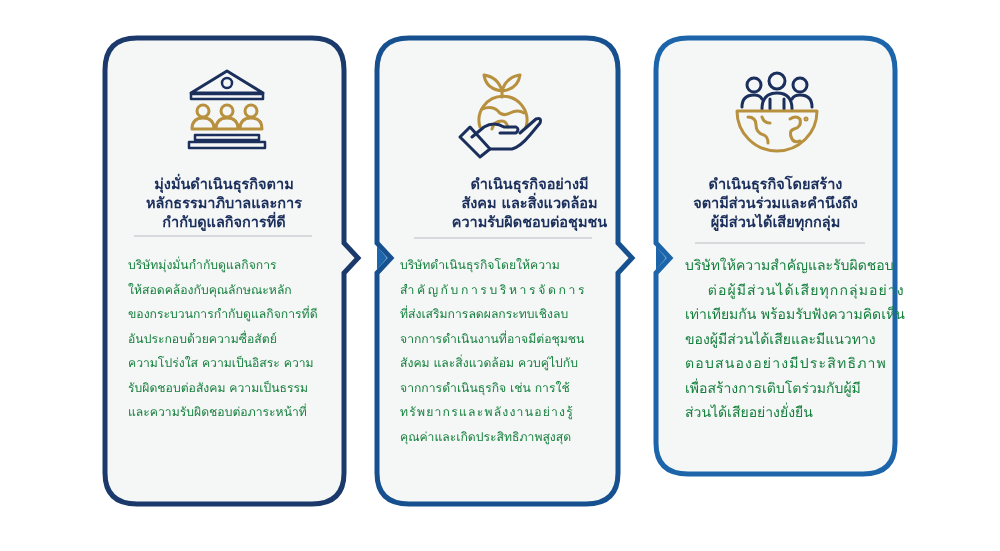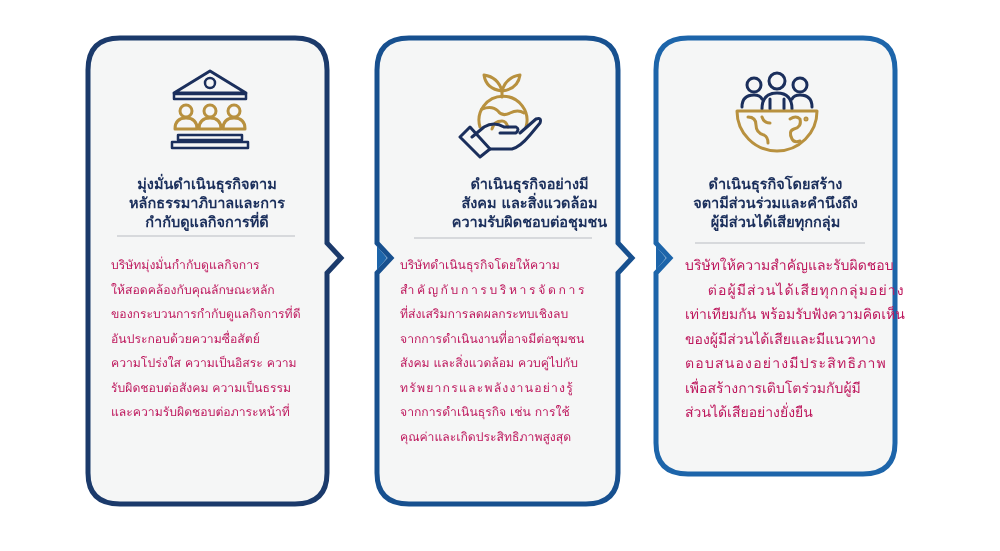--- a/index.html
+++ b/index.html
@@ -5,28 +5,28 @@
   html, body { margin: 0; padding: 0; background: #ffffff; }
   body { width: 1000px; height: 551px; position: relative; overflow: hidden;
          font-family: "DejaVu Sans", "Liberation Sans", sans-serif; }
   .card { position: absolute; }
   .card svg.frame { position: absolute; left: 0; top: 0; overflow: visible; }
   .card .content { position: absolute; left: 0; top: 0; width: 100%; height: 100%; }
   .icon-wrap { position: absolute; left: 50%; transform: translateX(-50%); top: 28px; }
   .title { position: absolute; left: 0; right: 0; text-align: center;
            color: #1b2f5c; font-size: 14.5px; line-height: 19px; font-weight: bold; }
   .divider { position: absolute; height: 2px; background: #d7d9dc; }
-  .desc { position: absolute; color: #be185d; font-size: 12.4px; line-height: 24.5px;
+  .desc { position: absolute; color: #15803d; font-size: 12.4px; line-height: 24.5px;
           text-align: left; white-space: nowrap; }
   .desc span { display: block; }
 </style>
 </head>
 <body>
 
-<div class="card" style="left:85px; top:35px; width:250px; height:472px;">
+<div class="card" style="left:102px; top:35px; width:250px; height:472px;">
   <svg class="frame" width="250" height="472" viewBox="0 0 250 472">
     <path d="M3,35 Q3,3 35,3 L210,3 Q242,3 242,35 L242,208 L256,223 L242,238 L242,438 Q242,469 210,469 L35,469 Q3,469 3,438 Z" fill="#f5f6f6" stroke="#1b3a6b" stroke-width="5" stroke-linejoin="miter"></path>
   </svg>
   <div class="content">
     <div class="icon-wrap" style="top:30px;">
       <svg width="84" height="86" viewBox="0 0 84 86" fill="none" stroke-linecap="round" stroke-linejoin="round">
         <path d="M6,28 L42,6 L78,28 Z" stroke="#1b2f5c" stroke-width="3"></path>
         <circle cx="42" cy="18" r="5" stroke="#1b2f5c" stroke-width="2.5"></circle>
         <rect x="6" y="29" width="72" height="5" stroke="#1b2f5c" stroke-width="2.5"></rect>
         <g stroke="#b8913f" stroke-width="3">
@@ -87,22 +87,22 @@
       <span style="display:block">สังคม และสิ่งแวดล้อม</span>
       <span style="display:block">ความรับผิดชอบต่อชุมชน</span>
     </div>
     <div class="divider" style="left:40px; width:178px; top:202px;"></div>
     <div class="desc" style="left:26px; top:218px; font-size:12.2px;">
       <span>บริษัทดำเนินธุรกิจโดยให้ความ</span>
       <span style="letter-spacing:2.6px;">สำคัญกับการบริหารจัดการ</span>
       <span>ที่ส่งเสริมการลดผลกระทบเชิงลบ</span>
       <span>จากการดำเนินงานที่อาจมีต่อชุมชน</span>
       <span>สังคม และสิ่งแวดล้อม ควบคู่ไปกับ</span>
+      <span>จากการดำเนินธุรกิจ เช่น การใช้</span>
       <span style="letter-spacing:1.2px;">ทรัพยากรและพลังงานอย่างรู้</span>
-      <span>จากการดำเนินธุรกิจ เช่น การใช้</span>
       <span>คุณค่าและเกิดประสิทธิภาพสูงสุด</span>
     </div>
   </div>
 </div>
 
 <div class="card" style="left:653px; top:35px; width:248px; height:442px;">
   <svg class="frame" width="248" height="442" viewBox="0 0 248 442">
     <path d="M3,35 Q3,3 35,3 L210,3 Q242,3 242,35 L242,408 Q242,439 210,439 L35,439 Q3,439 3,408 L3,238 L17,223 L3,208 Z" fill="#f5f6f6" stroke="#1d65aa" stroke-width="5" stroke-linejoin="miter"></path>
     <path d="M3,211 L13,223 L3,235 Z" fill="#1d65aa"></path>
   </svg>

